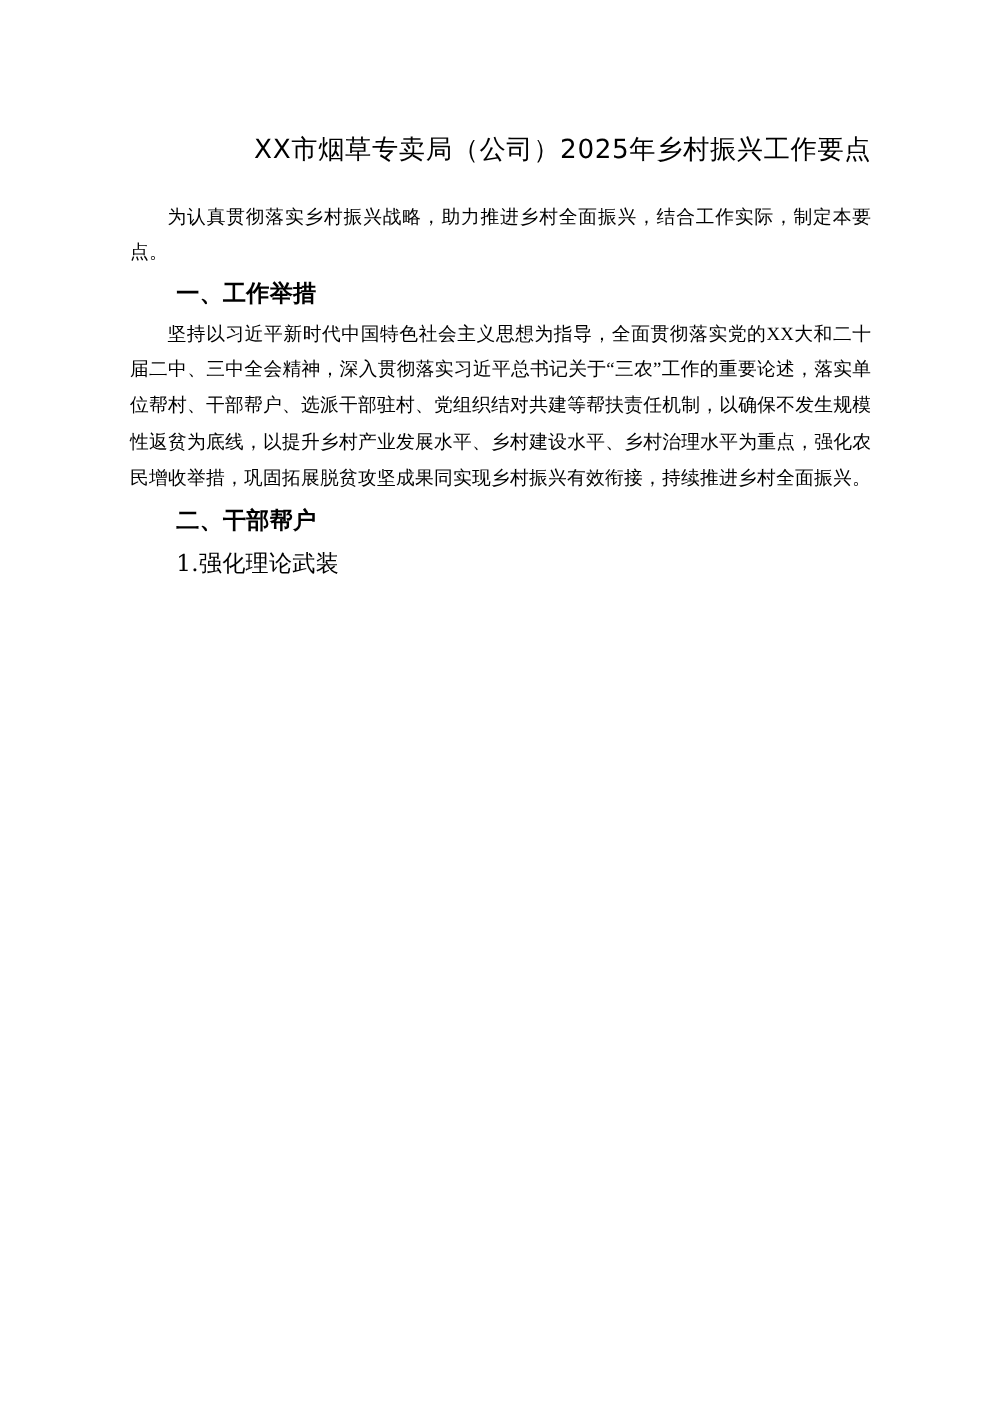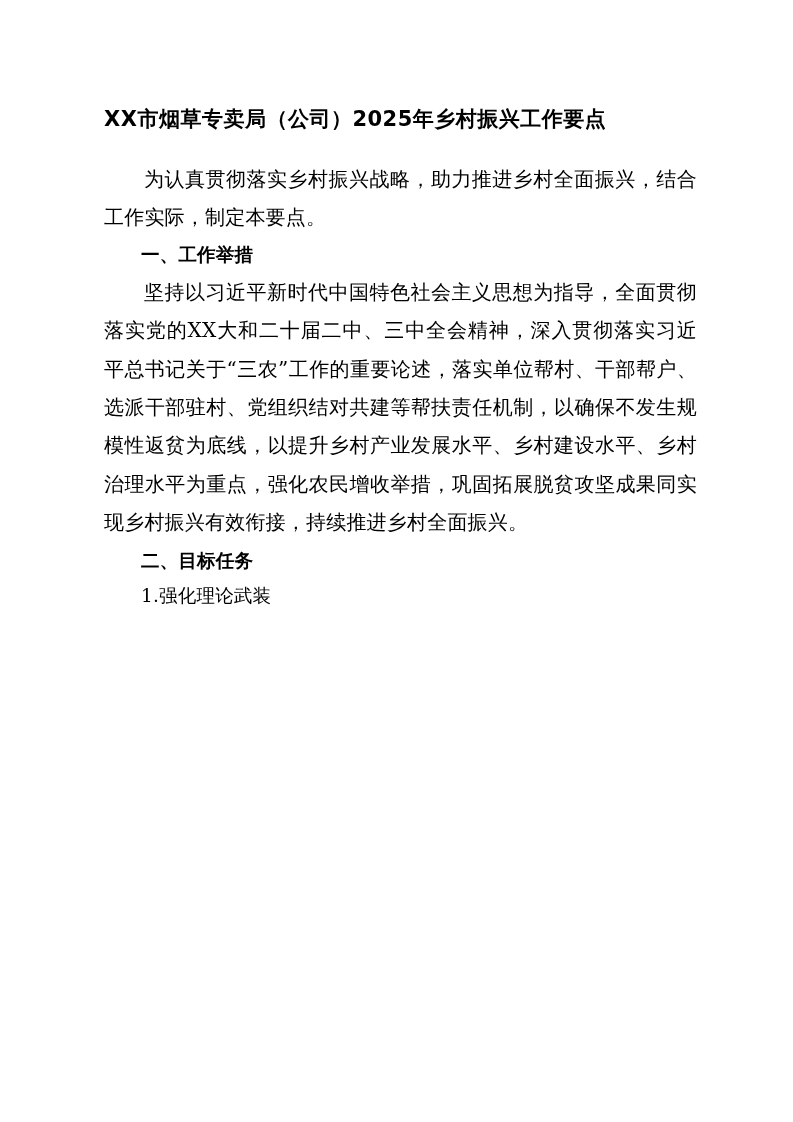--- a/index.html
+++ b/index.html
@@ -17,35 +17,36 @@
   .page {
     position: relative;
     width: 793px;
     height: 1122px;
     box-sizing: border-box;
     padding: 104px 96px 80px 104px;
     background: #ffffff;
   }
   .doc-title {
     font-size: 21px;
-    font-weight: bold;
-    text-align: left;
+    font-weight: normal;
+    text-align: right;
     letter-spacing: 0.5px;
     line-height: 1.5;
     margin: 0 0 24px 0;
     font-family: "DejaVu Sans", "Liberation Sans", sans-serif;
   }
   .para {
-    font-size: 20px;
+    font-size: 15px;
     line-height: 1.92;
     text-align: justify;
     text-justify: inter-ideograph;
     margin: 0 0 1px 0;
     text-indent: 2em;
     letter-spacing: 0.2px;
+    font-family: Liberation Serif, serif;
   }
   .heading {
     font-size: 18.5px;
     line-height: 1.92;
     margin: 0;
     text-indent: 2em;
     font-weight: bold;
     font-family: "DejaVu Sans", "Liberation Sans", sans-serif;
     letter-spacing: 0.2px;
   }
@@ -59,15 +60,15 @@
 </style>
 </head>
 <body>
 
 <div class="page">
   <h1 class="doc-title">XX市烟草专卖局（公司）2025年乡村振兴工作要点</h1>
 
   <p class="para">为认真贯彻落实乡村振兴战略，助力推进乡村全面振兴，结合工作实际，制定本要点。</p>
   <p class="heading">一、工作举措</p>
   <p class="para">坚持以习近平新时代中国特色社会主义思想为指导，全面贯彻落实党的XX大和二十届二中、三中全会精神，深入贯彻落实习近平总书记关于“三农”工作的重要论述，落实单位帮村、干部帮户、选派干部驻村、党组织结对共建等帮扶责任机制，以确保不发生规模性返贫为底线，以提升乡村产业发展水平、乡村建设水平、乡村治理水平为重点，强化农民增收举措，巩固拓展脱贫攻坚成果同实现乡村振兴有效衔接，持续推进乡村全面振兴。</p>
-  <p class="heading">二、目标任务</p>
+  <p class="heading">二、干部帮户</p>
   <p class="subheading">1.强化理论武装</p>
 </div>
 
 </body></html>

